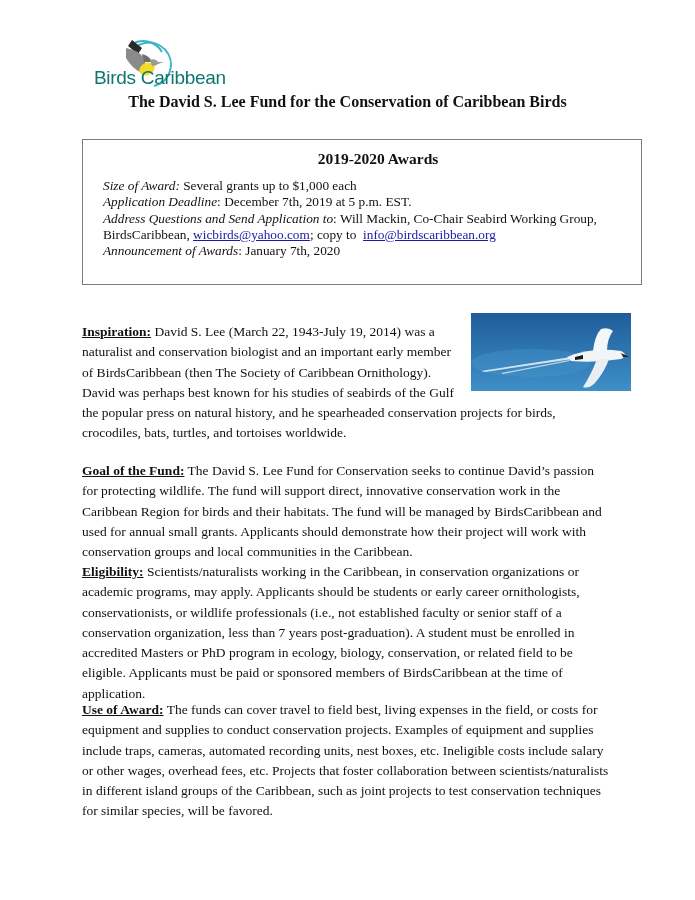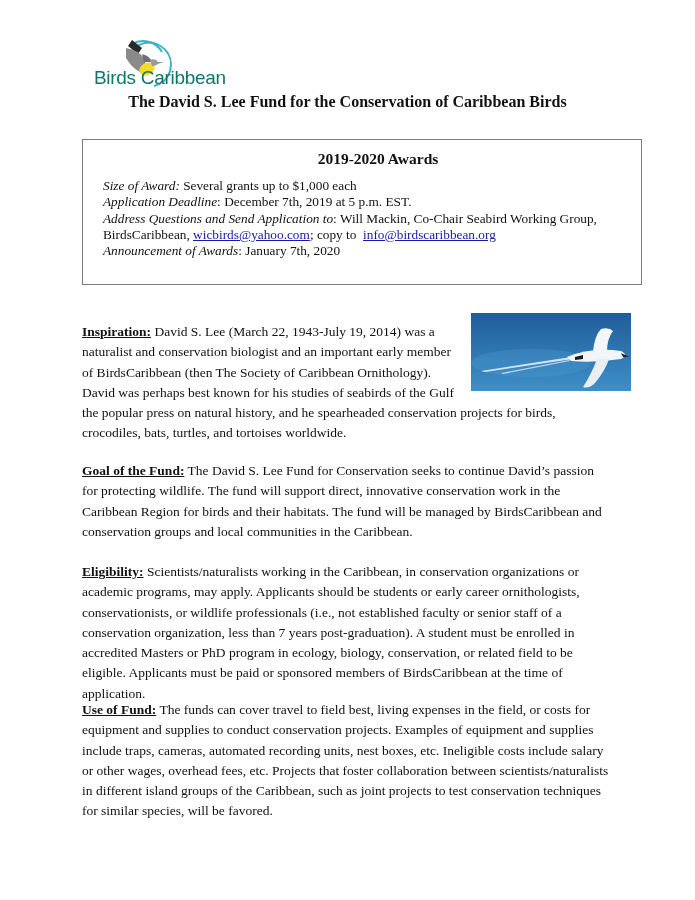--- a/index.html
+++ b/index.html
@@ -102,33 +102,34 @@
   <span class="ln">of BirdsCaribbean (then The Society of Caribbean Ornithology).</span>
   <span class="ln">David was perhaps best known for his studies of seabirds of the Gulf</span>
   <span class="ln">the popular press on natural history, and he spearheaded conservation projects for birds,</span>
   <span class="ln">crocodiles, bats, turtles, and tortoises worldwide.</span>
 </div>
 
 <div class="para" style="top:461px;">
   <span class="ln"><b>Goal of the Fund:</b><span> The David S. Lee Fund for Conservation seeks to continue David’s passion</span></span>
   <span class="ln">for protecting wildlife. The fund will support direct, innovative conservation work in the</span>
   <span class="ln">Caribbean Region for birds and their habitats. The fund will be managed by BirdsCaribbean and</span>
+  <span class="ln">used for annual small grants. Applicants should demonstrate how their project will work with</span>
   <span class="ln">conservation groups and local communities in the Caribbean.</span>
 </div>
 
 <div class="para" style="top:562px;">
   <span class="ln"><b>Eligibility:</b><span> Scientists/naturalists working in the Caribbean, in conservation organizations or</span></span>
   <span class="ln">academic programs, may apply. Applicants should be students or early career ornithologists,</span>
   <span class="ln">conservationists, or wildlife professionals (i.e., not established faculty or senior staff of a</span>
   <span class="ln">conservation organization, less than 7 years post-graduation). A student must be enrolled in</span>
   <span class="ln">accredited Masters or PhD program in ecology, biology, conservation, or related field to be</span>
   <span class="ln">eligible. Applicants must be paid or sponsored members of BirdsCaribbean at the time of</span>
   <span class="ln">application.</span>
 </div>
 
 <div class="para" style="top:700px;">
-  <span class="ln"><b>Use of Fund:</b><span> The funds can cover travel to field best, living expenses in the field, or costs for</span></span>
+  <span class="ln"><b>Use of Award:</b><span> The funds can cover travel to field best, living expenses in the field, or costs for</span></span>
   <span class="ln">equipment and supplies to conduct conservation projects. Examples of equipment and supplies</span>
   <span class="ln">include traps, cameras, automated recording units, nest boxes, etc. Ineligible costs include salary</span>
   <span class="ln">or other wages, overhead fees, etc. Projects that foster collaboration between scientists/naturalists</span>
   <span class="ln">in different island groups of the Caribbean, such as joint projects to test conservation techniques</span>
   <span class="ln">for similar species, will be favored.</span>
 </div>
 
 </body></html>

